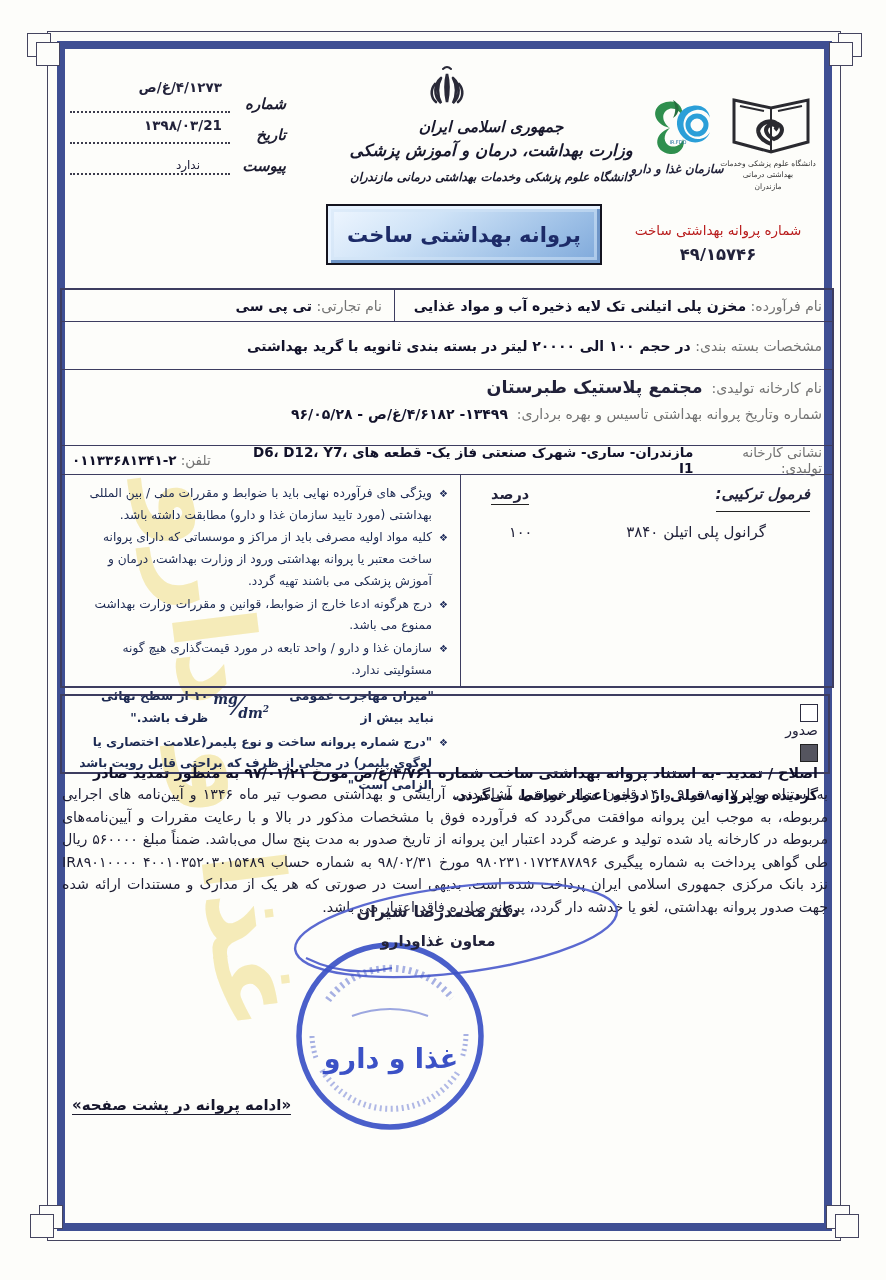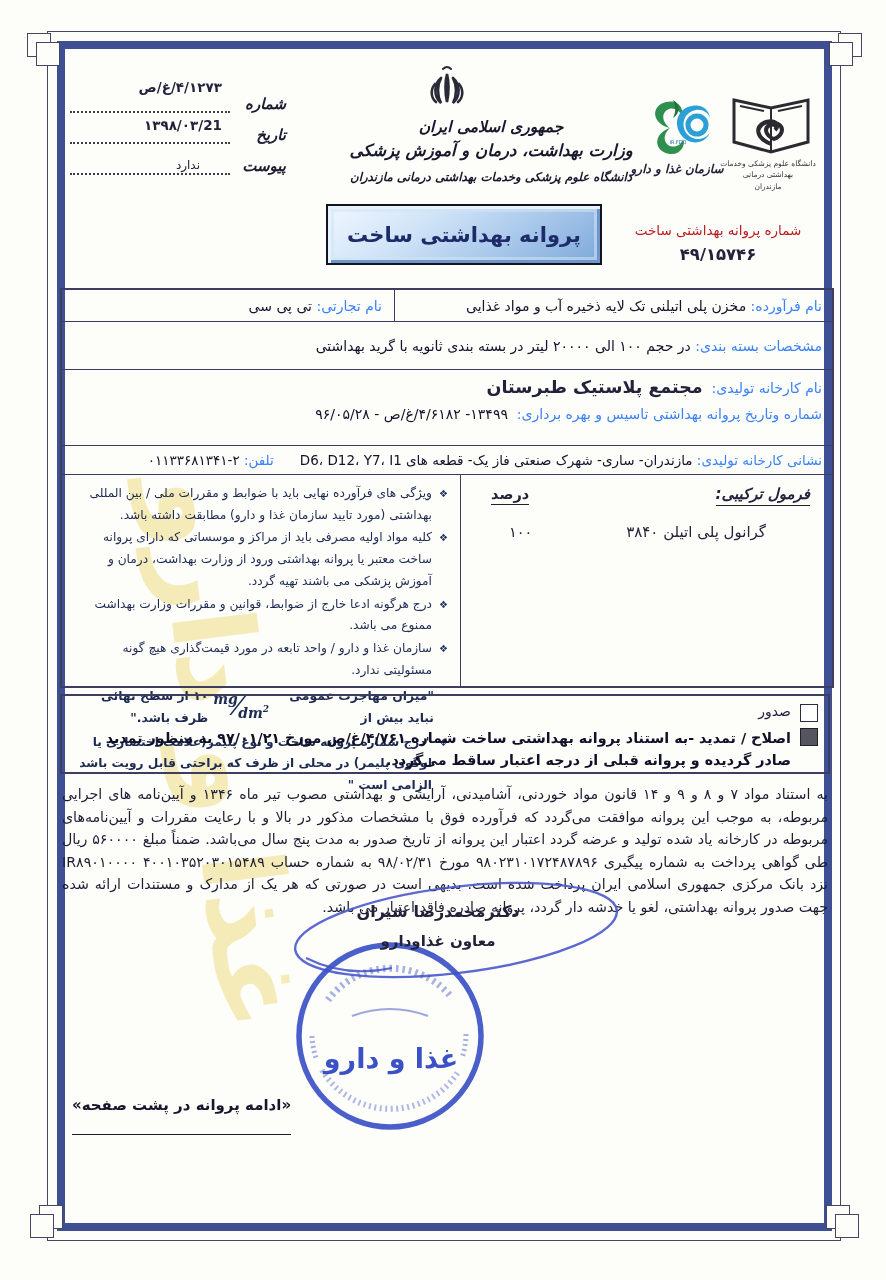--- a/index.html
+++ b/index.html
@@ -53,61 +53,61 @@
   .r1{height:32px;display:flex;padding:0;}
   .r1 .cellA{width:438px;border-left:1.6px solid #3d3d60;display:flex;align-items:center;padding:0 10px;box-sizing:border-box;}
   .r1 .cellB{flex:1;display:flex;align-items:center;padding:0 12px;}
   .r2{height:48px;display:flex;align-items:center;}
   .r3{height:76px;padding-top:7px;}
   .r3 .fline{font-size:14px;}
   .r3 .fname{font-size:17.5px;font-weight:bold;}
   .r3 .sline{margin-top:9px;font-size:14px;}
   .r4{height:29px;display:flex;align-items:center;font-size:13.5px;}
   .r5{height:211px;display:flex;padding:0;}
-  .lblx{color:#3b82f6;}
-  .valx{font-weight:normal;color:#12122a;}
+  .lblx{color:#737373;}
+  .valx{font-weight:bold;color:#12122a;}
   .formula-col{width:372px;border-left:1.6px solid #3d3d60;position:relative;box-sizing:border-box;}
   .f-header{position:absolute;top:10px;right:22px;font-weight:bold;font-style:italic;font-size:15px;
-    border-bottom:1.5px solid #222;padding-bottom:2px;}
+    border-bottom:1.5px solid #222;padding-bottom:8px;}
   .p-header{position:absolute;top:11px;left:30px;font-weight:bold;font-size:14.5px;
     border-bottom:1.5px solid #222;padding-bottom:2px;}
   .ing-name{position:absolute;top:48px;right:66px;font-size:15px;letter-spacing:1px;}
   .ing-pct{position:absolute;top:49px;left:48px;font-size:14.5px;}
   .notes-col{flex:1;padding:8px 12px 0 10px;font-size:12.2px;line-height:1.78;text-align:right;color:#1d2a52;}
   .note-li{display:flex;margin-bottom:1px;}
   .blt{width:16px;flex:none;font-size:10px;padding-top:2px;color:#23305e;}
   .note-txt{flex:1;}
   .note-bold{font-weight:bold;}
   .mig-line{display:flex;align-items:center;font-weight:bold;margin:2px 0 2px;padding-right:14px;font-size:12.4px;}
   .frac{direction:ltr;display:inline-flex;align-items:center;margin:0 5px;font-family:"DejaVu Serif",serif;
     font-style:italic;font-size:14px;font-weight:bold;}
   .frac .num{position:relative;top:-7px;}
   .frac .slash{font-size:26px;font-weight:normal;margin:0 -2px;}
   .frac .den{position:relative;top:7px;}
   .frac sup{font-size:9px;}
   
   .issue-box{position:absolute;left:60px;top:694px;width:770px;height:80px;border:2px solid #3d3d60;
     box-sizing:border-box;direction:rtl;padding:7px 10px;z-index:2;}
-  .chk-row{display:flex;align-items:flex-start;}
+  .chk-row{display:flex;align-items:flex-start;flex-direction:column;}
   .chk{width:16px;height:16px;border:1.8px solid #2c2c40;background:#fff;flex:none;margin-left:9px;margin-top:1px;}
   .chk.filled{background:#55555f;border-color:#222;}
   .chk-lbl{font-size:14px;}
   .chk-row.bold-row{margin-top:5px;font-weight:bold;font-size:14.3px;line-height:1.55;color:#101028;}
   
   .bodytxt{position:absolute;left:62px;top:783px;width:766px;direction:rtl;text-align:justify;
     font-size:14.2px;line-height:22.5px;color:#1c1c32;z-index:2;}
   
   .sig{position:absolute;left:332px;top:902px;width:212px;text-align:center;direction:rtl;z-index:3;}
   .sig .nm{font-weight:bold;font-size:16px;}
   .sig .tt{font-weight:bold;font-size:15px;margin-top:11px;}
   .sig-ellipse{position:absolute;left:276px;top:876px;z-index:2;}
   .stamp{position:absolute;left:288px;top:938px;z-index:2;}
   
   .cont-note{position:absolute;left:72px;top:1096px;direction:rtl;font-size:15px;font-weight:bold;
-    border-bottom:1.6px solid #1d1d30;padding-bottom:20px;z-index:2;color:#16162c;}
+    border-bottom:1.6px solid #1d1d30;padding-bottom:0;z-index:2;color:#16162c;}
 </style>
 </head>
 <body>
 
 <div class="page">
 
   <div class="watermark">غذا و دارو</div>
 
   <div class="frame-line"></div>
   <div class="frame-band"></div>

